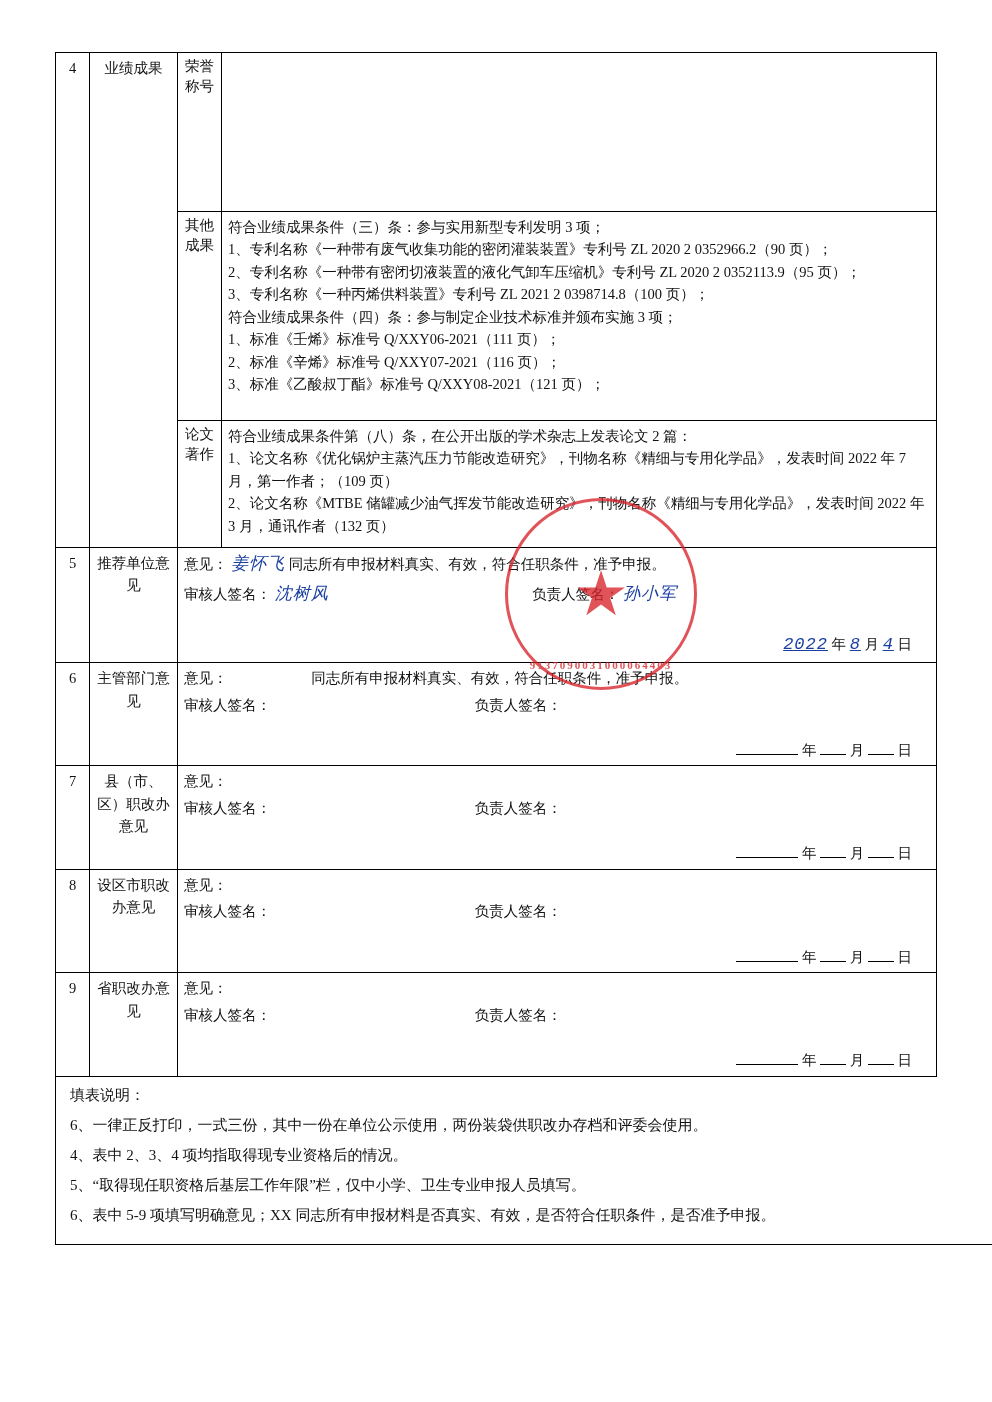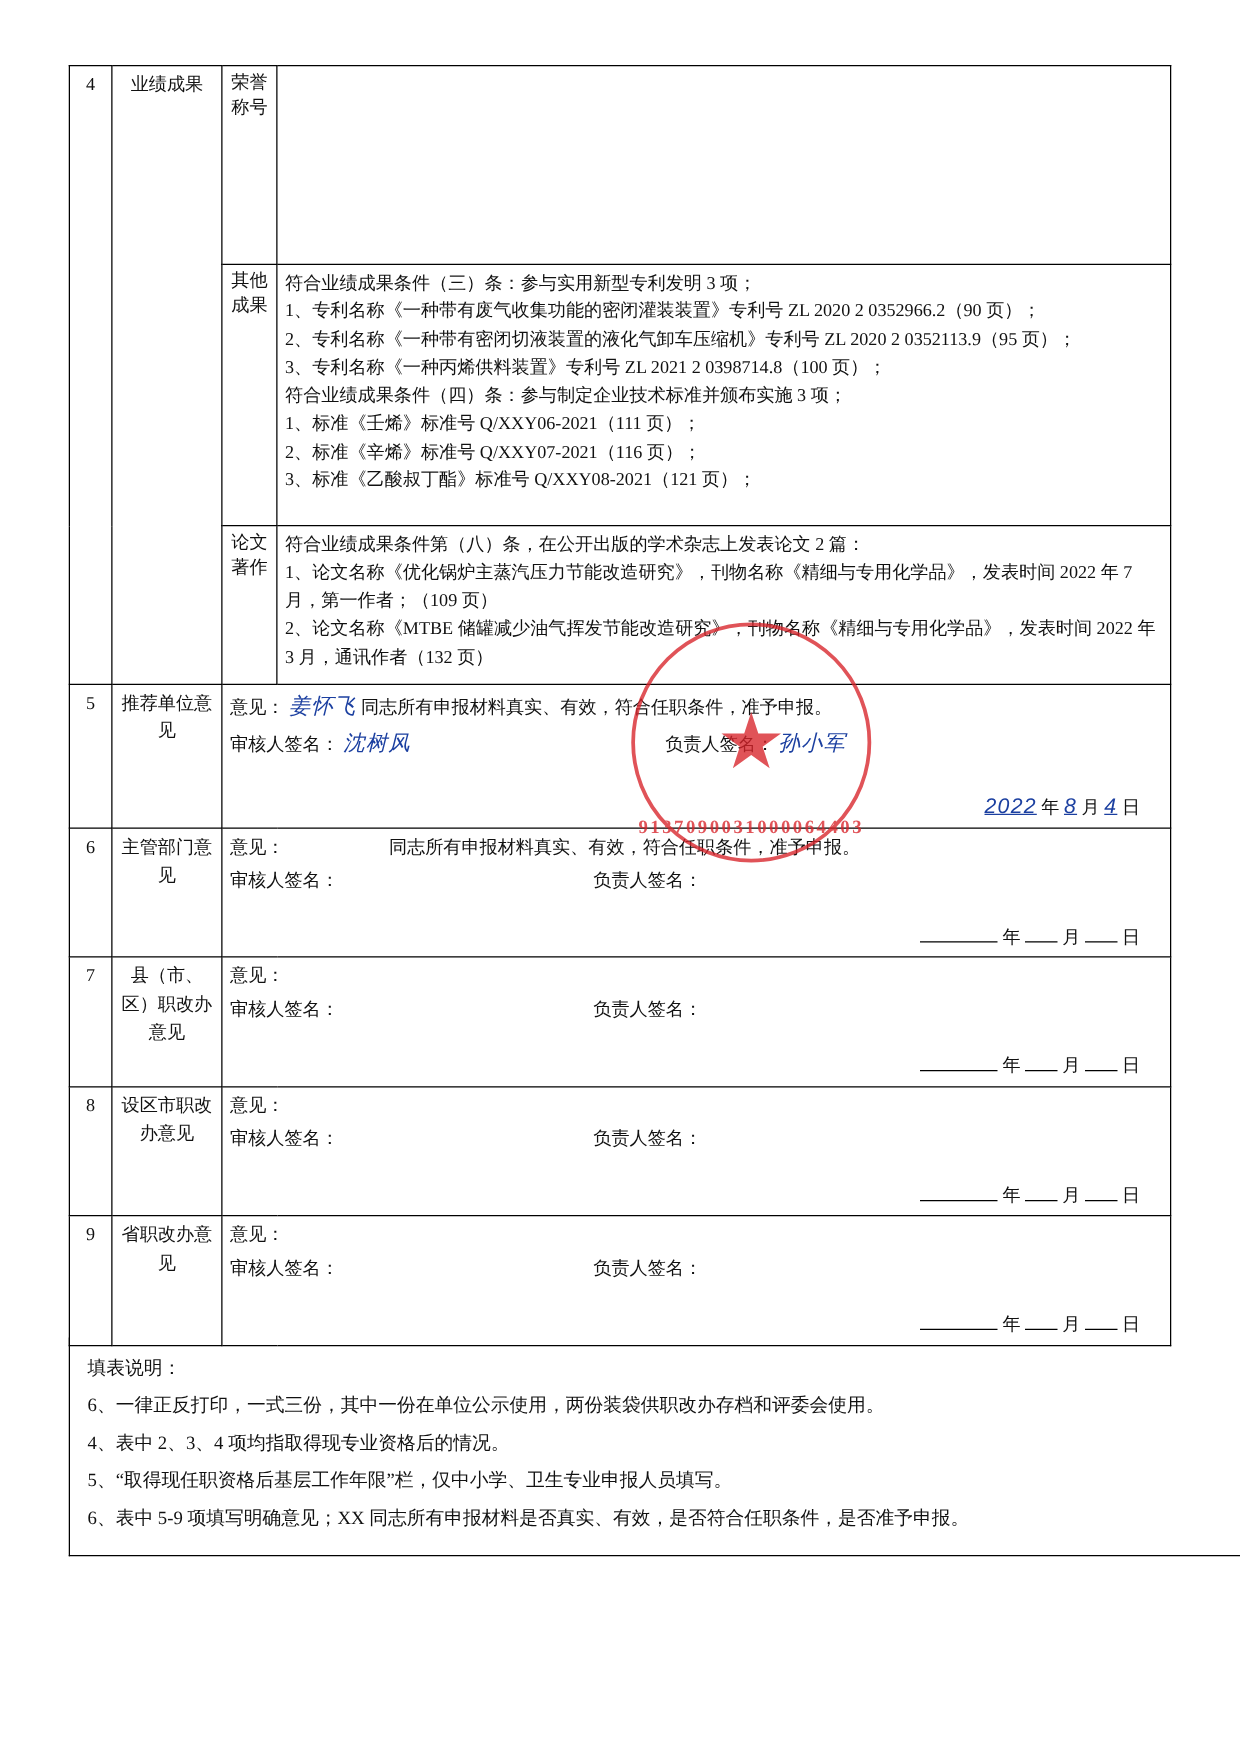--- a/index.html
+++ b/index.html
@@ -108,21 +108,21 @@
     border-top: none;
     box-sizing: border-box;
     padding: 10px 28px 14px 14px;
     font-size: 15px;
     line-height: 2.0;
   }
   .notes p { margin: 0; }
 
   
   .hand {
-    font-family: Liberation Sans, sans-serif;
+    font-family: Liberation Mono, monospace;
     color: #1b3fa0;
     font-style: italic;
     font-size: 17px;
     letter-spacing: 1px;
   }
 
   
   .stamp {
     position: absolute;
     left: 505px;
@@ -145,21 +145,21 @@
   }
   .stamp .arc-top, .stamp .arc-bottom {
     position: absolute;
     left: 0; right: 0;
     text-align: center;
     color: #d8232a;
     font-size: 15px;
     letter-spacing: 5px;
     font-weight: bold;
   }
-  .stamp .arc-bottom { bottom: 16px; font-size: 15px; letter-spacing: 2px; }
+  .stamp .arc-bottom { bottom: 16px; font-size: 11px; letter-spacing: 2px; }
   .stamp-text-wide {
     position: absolute;
     left: 420px;
     top: 560px;
     width: 360px;
     text-align: center;
     color: #d8232a;
     opacity: .72;
     font-size: 19px;
     letter-spacing: 6px;

